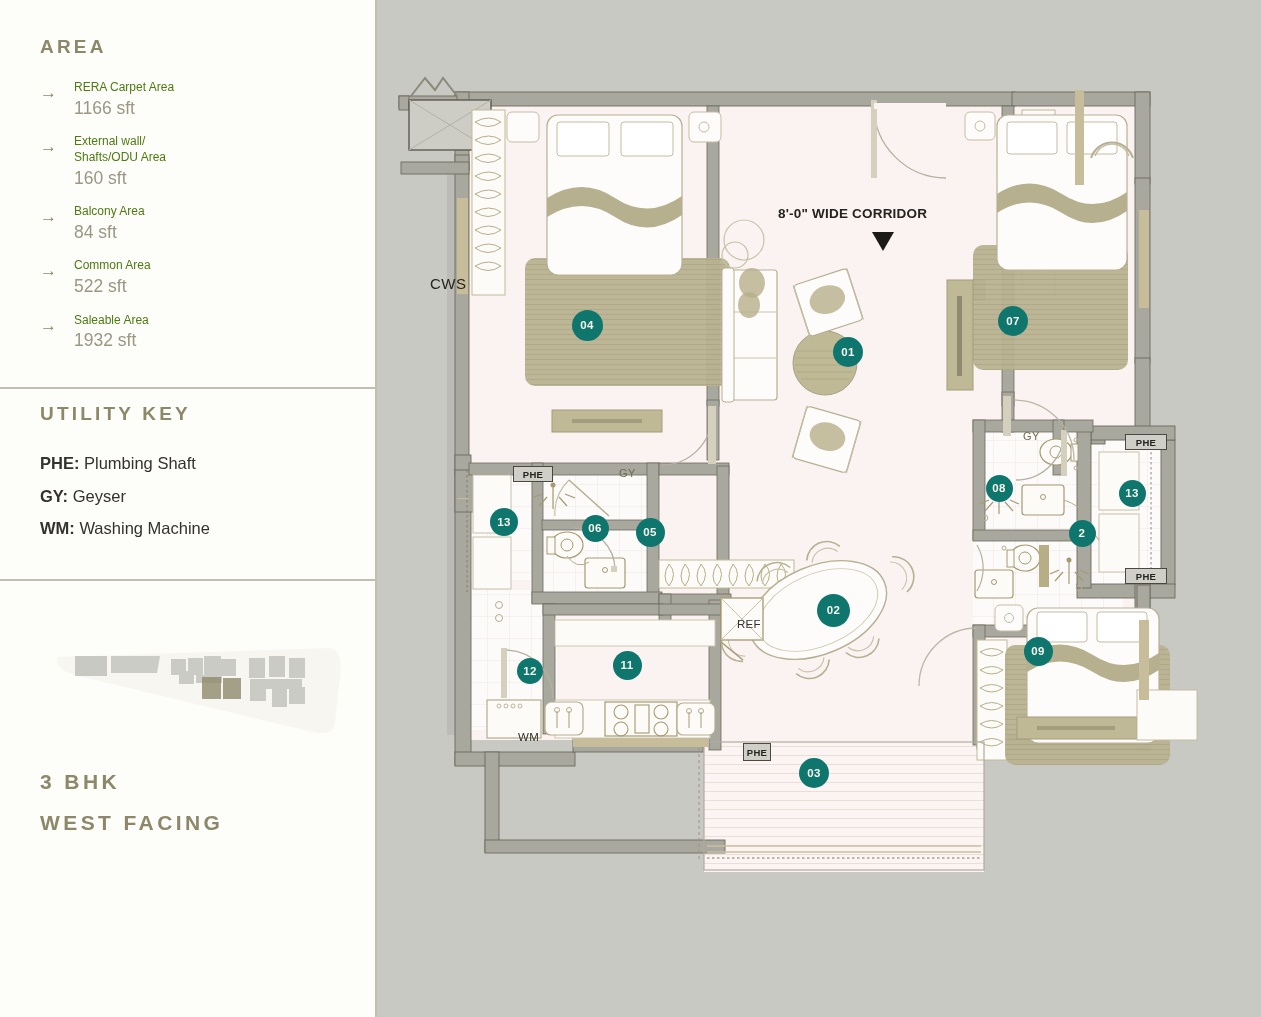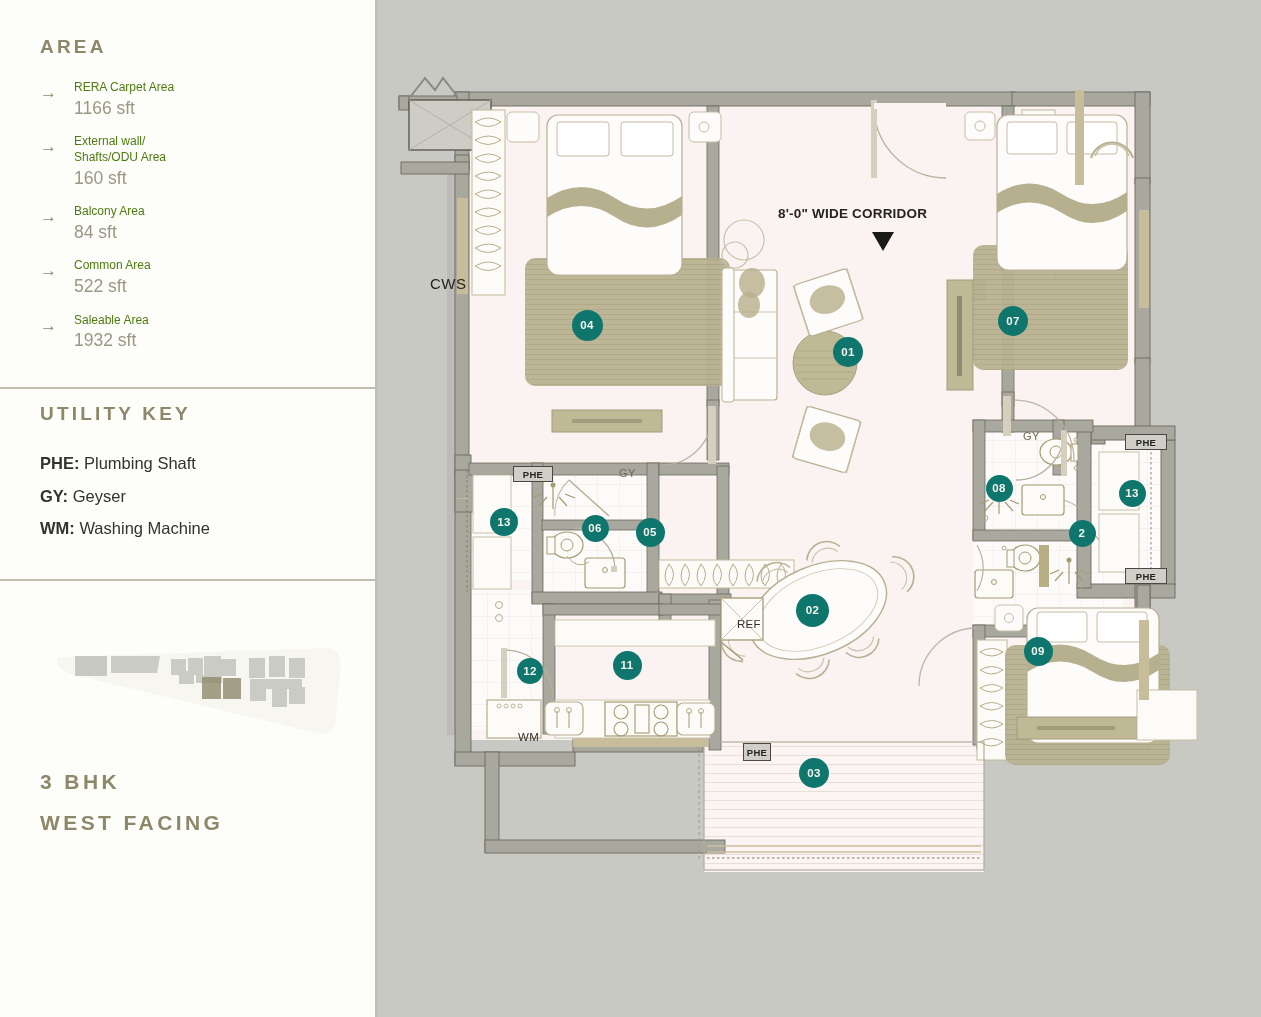--- a/index.html
+++ b/index.html
@@ -631,21 +631,21 @@
 
   <polygon points="495,232 517,232 506,251" fill="#1b1a16"></polygon>
 </svg>
 
 <div class="corridor-label">8'-0" WIDE CORRIDOR</div>
 
 <div class="cws-tag" style="left:53px; top:275px;">CWS</div>
 
 <div id="badge-layer">
       <div class="room-badge" style="left: 456px; top: 337px; width: 30px; height: 30px;">01</div>
-      <div class="room-badge" style="left: 419px; top: 593.5px; width: 33px; height: 33px;">02</div>
+      <div class="room-badge" style="left: 440px; top: 593.5px; width: 33px; height: 33px;">02</div>
       <div class="room-badge" style="left: 422px; top: 758px; width: 30px; height: 30px;">03</div>
       <div class="room-badge" style="left: 194.5px; top: 309.5px; width: 31px; height: 31px;">04</div>
       <div class="room-badge" style="left: 258.5px; top: 517.5px; width: 29px; height: 29px;">05</div>
       <div class="room-badge" style="left: 204.5px; top: 514.5px; width: 27px; height: 27px;">06</div>
       <div class="room-badge" style="left: 621px; top: 306px; width: 30px; height: 30px;">07</div>
       <div class="room-badge" style="left: 608.5px; top: 438.5px; width: 27px; height: 27px; margin-top: 36px;">08</div>
       <div class="room-badge" style="left: 646.5px; top: 636.5px; width: 29px; height: 29px;">09</div>
       <div class="room-badge" style="left: 691.5px; top: 519.5px; width: 27px; height: 27px;">2</div>
       <div class="room-badge" style="left: 235.5px; top: 650.5px; width: 29px; height: 29px;">11</div>
       <div class="room-badge" style="left: 140px; top: 658px; width: 26px; height: 26px;">12</div>

